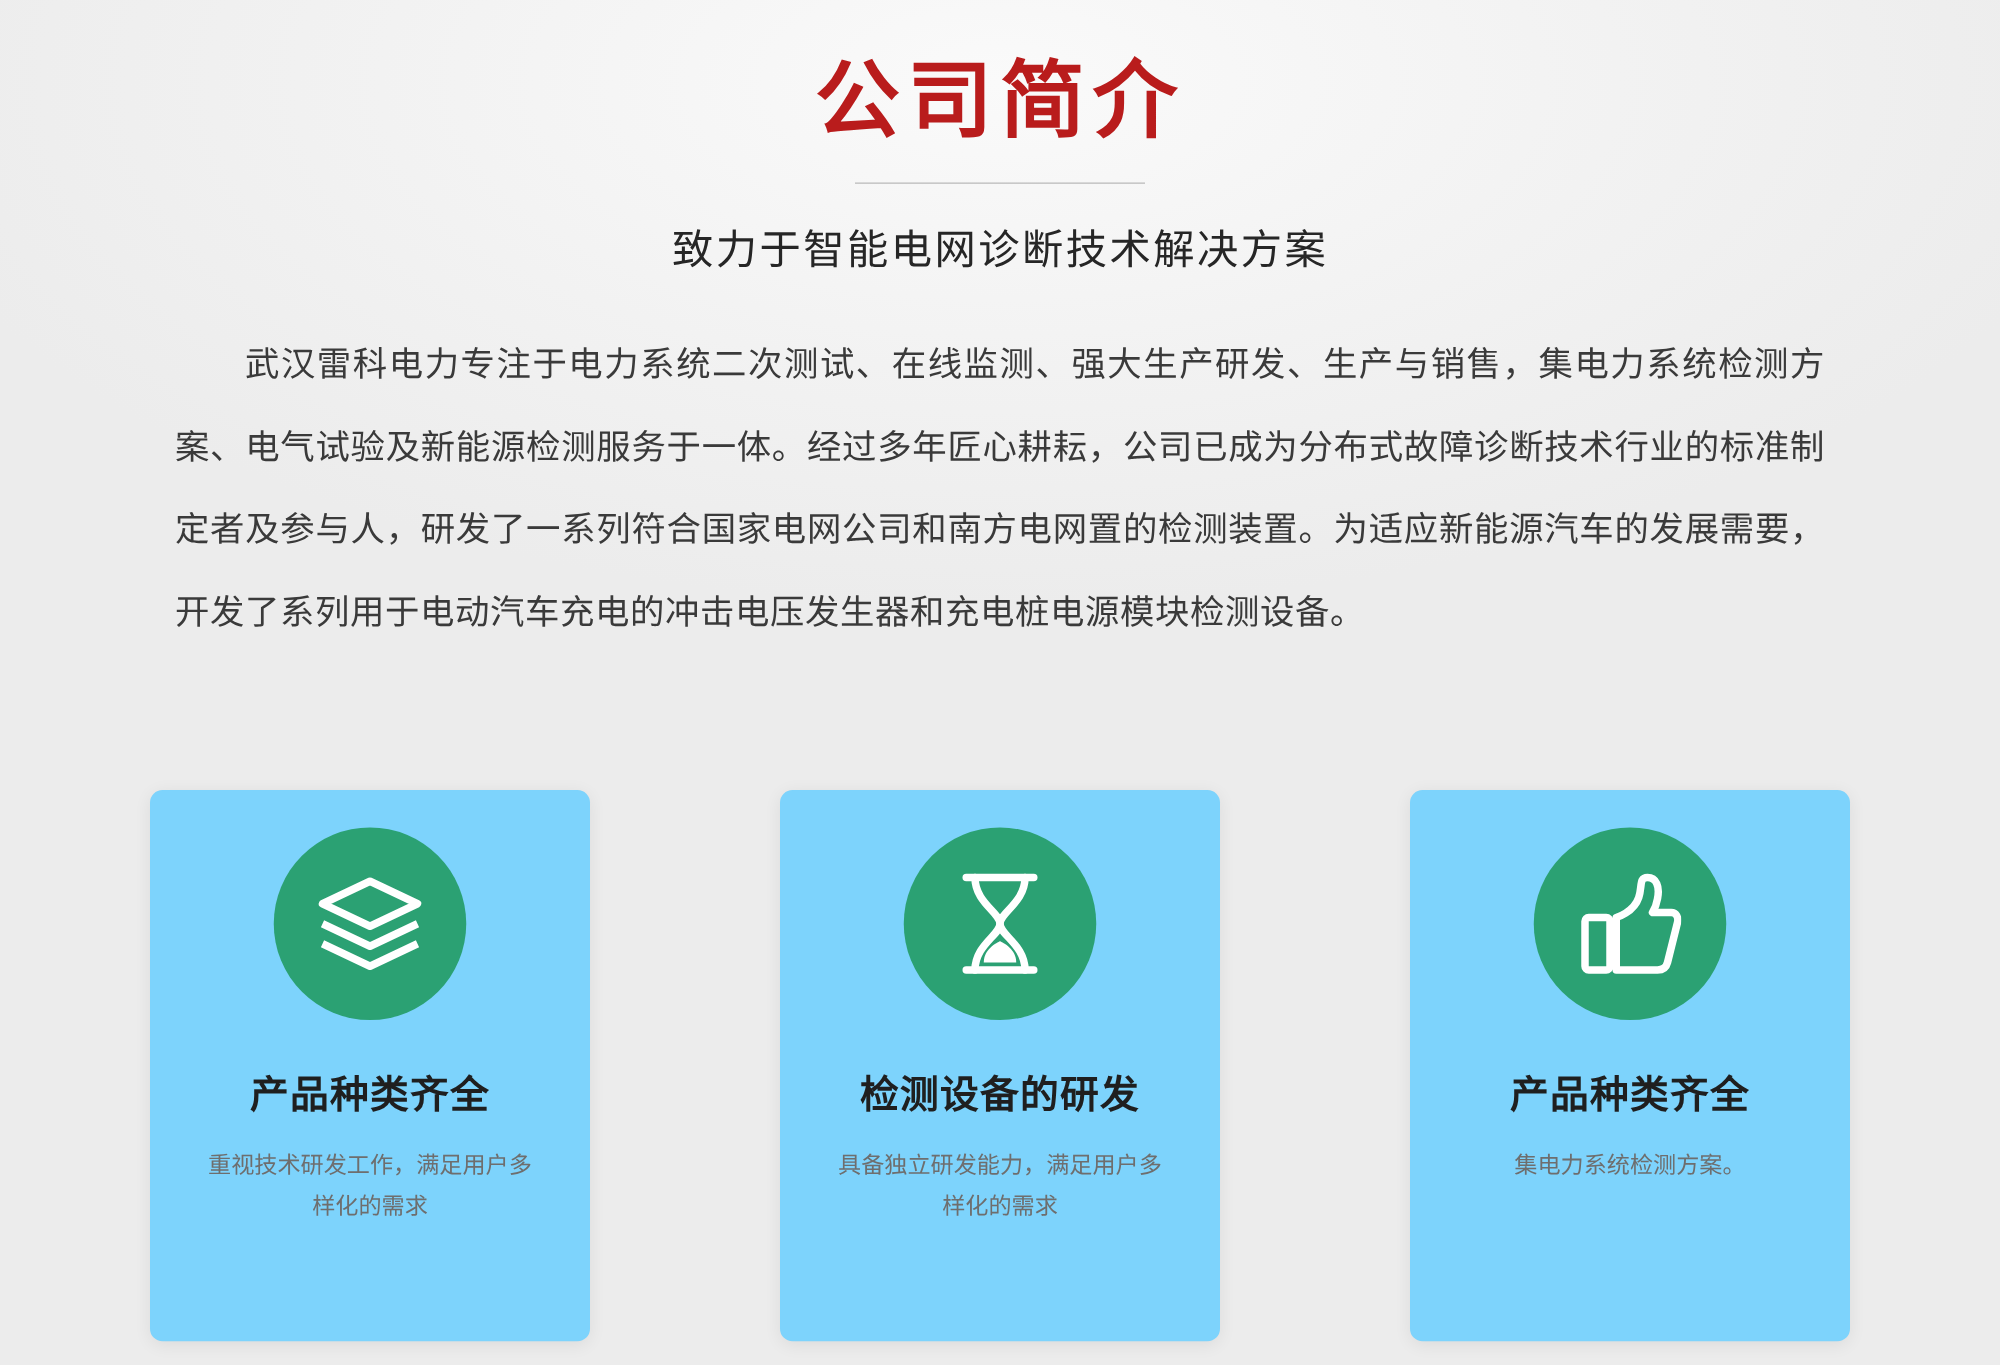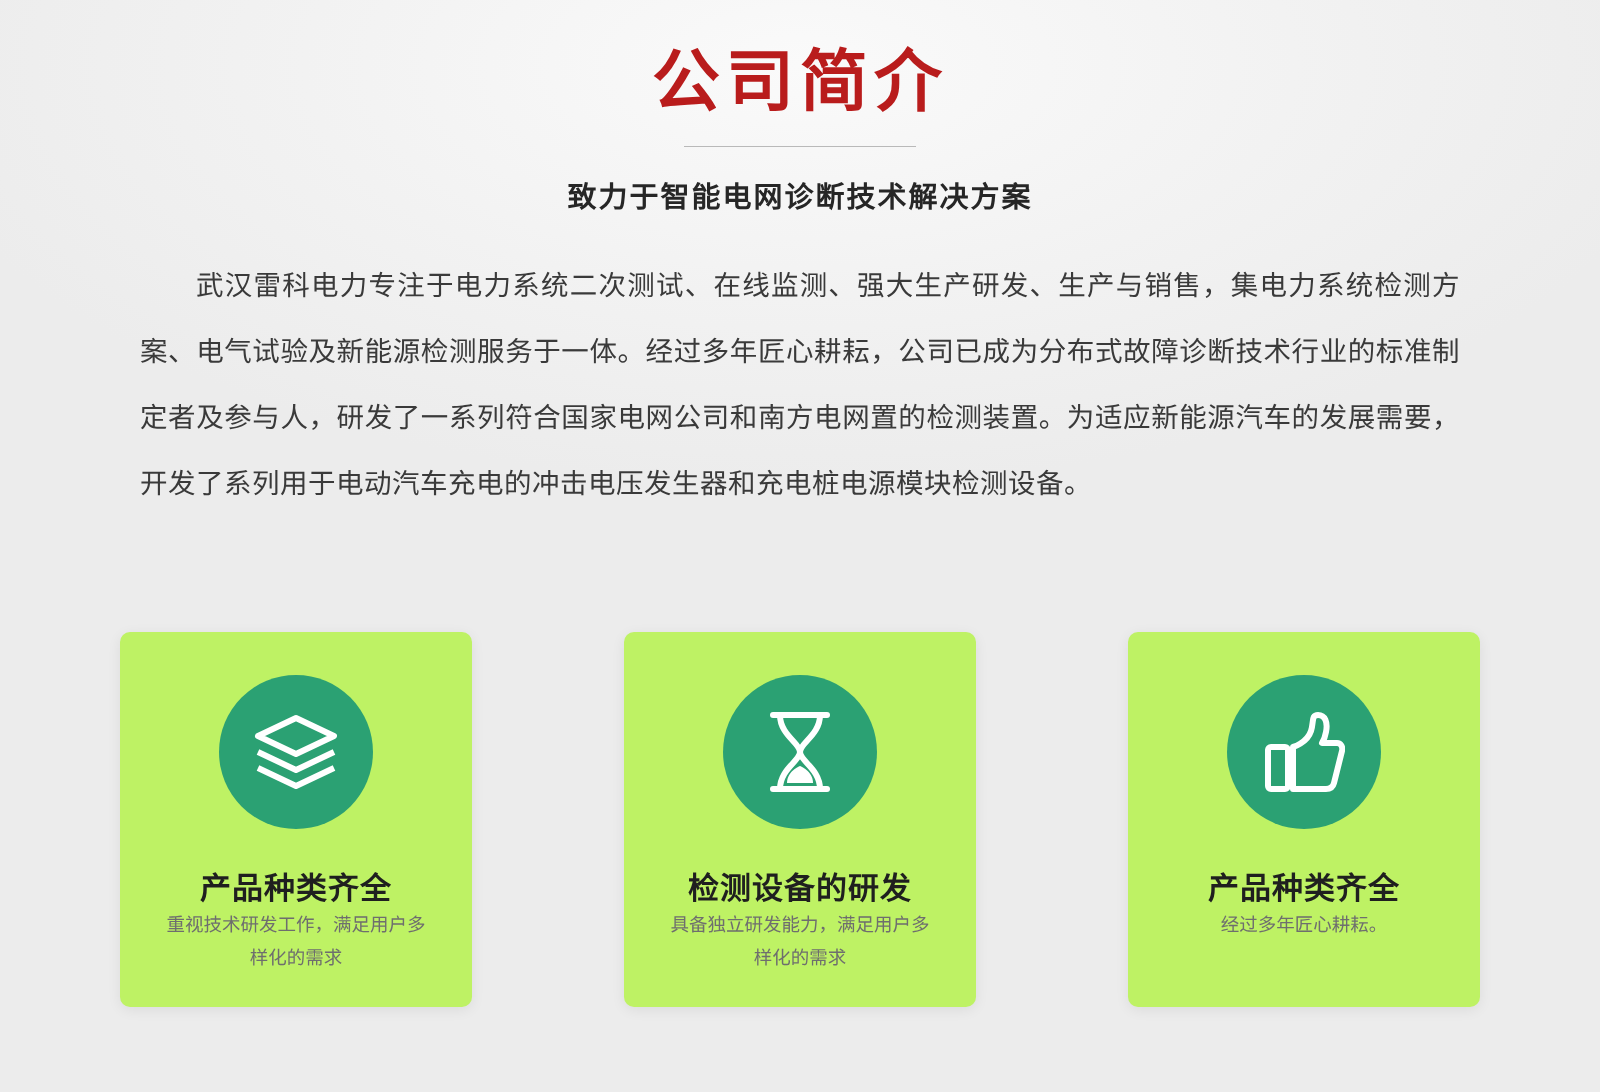--- a/index.html
+++ b/index.html
@@ -38,22 +38,22 @@
     margin: 0;
   }
   .divider {
     width: 232px;
     height: 1px;
     background: #b9b9b9;
     margin: 26px auto 0;
   }
   .subtitle {
     margin: 26px 0 13px;
-    font-size: 29px;
-    font-weight: bold;
+    font-size: 33px;
+    font-weight: normal;
     letter-spacing: 2px;
     color: #262626;
   }
 
   
   .intro {
     margin: 38px auto 0;
     width: 1320px;
     font-size: 27.5px;
     line-height: 66px;
@@ -67,29 +67,29 @@
   .cards {
     position: absolute;
     left: 120px;
     top: 632px;
     width: 1360px;
     display: flex;
     justify-content: space-between;
   }
   .card {
     width: 352px;
-    height: 375px;
-    background: #bef264;
+    height: 441px;
+    background: #7dd3fc;
     border-radius: 10px;
     box-shadow: 0 3px 14px rgba(0,0,0,0.07);
     display: flex;
     flex-direction: column;
     align-items: center;
     box-sizing: border-box;
-    padding-top: 43px;
+    padding-top: 30px;
   }
   .icon-circle {
     width: 154px;
     height: 154px;
     border-radius: 50%;
     background: #2ba173;
     display: flex;
     align-items: center;
     justify-content: center;
   }
@@ -97,20 +97,21 @@
     display: block;
   }
   .card-title {
     margin-top: 34px;
     font-size: 31px;
     font-weight: bold;
     color: #1f1f1f;
     letter-spacing: 1px;
   }
   .card-desc {
+    margin-top: 20px;
     width: 270px;
     text-align: center;
     font-size: 18.5px;
     line-height: 33px;
     color: #6e6e6e;
   }
 </style>
 </head>
 <body>
 
@@ -159,17 +160,17 @@
     <div class="card">
       <div class="icon-circle">
         <svg width="82" height="86" viewBox="0 0 82 86" aria-hidden="true">
           <g fill="none" stroke="#ffffff" stroke-width="6" stroke-linejoin="round" stroke-linecap="round">
             <path d="M30 80 L30 38 C30 38 44 34 48 22 C51 13 48 6 55 6 C62 6 65 13 63 23 C62 29 59 34 59 34 L74 34 C78 34 80 38 79 42 L71 74 C70 78 67 80 63 80 Z"></path>
             <rect x="5" y="38" width="20" height="42" rx="3"></rect>
           </g>
         </svg>
       </div>
       <div class="card-title">产品种类齐全</div>
-      <div class="card-desc">经过多年匠心耕耘。</div>
+      <div class="card-desc">集电力系统检测方案。</div>
     </div>
 
   </div>
 </div>
 
 </body></html>

